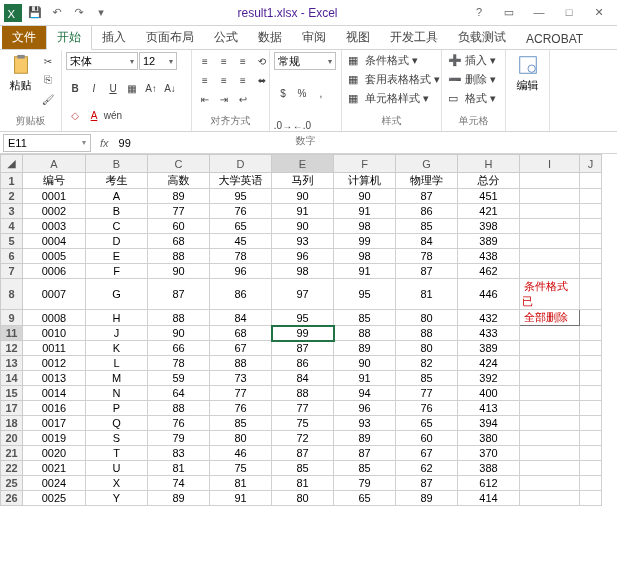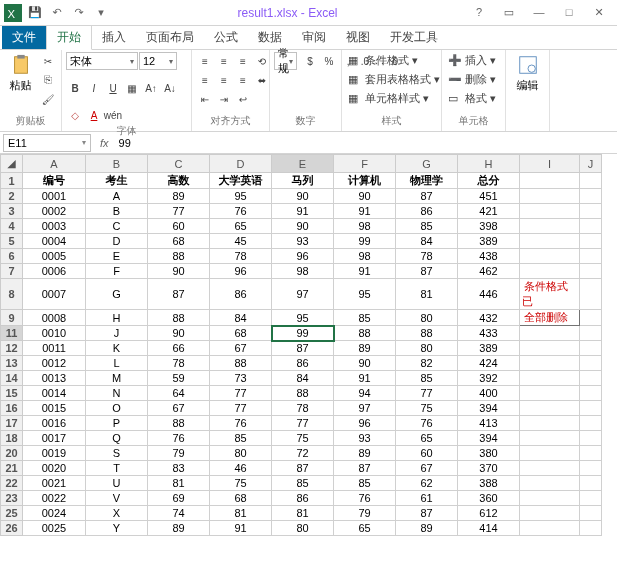--- a/index.html
+++ b/index.html
@@ -1,25 +1,25 @@
 <!DOCTYPE html>
 <html><head>
 <meta charset="utf-8">
 <style>
 *{box-sizing:border-box;margin:0;padding:0;font-family:"Microsoft YaHei","SimSun",sans-serif}
 body{background:#fff;width:617px;height:570px;overflow:hidden;font-size:11px}
 .titlebar{height:26px;background:#fff;display:flex;align-items:center;padding:0 4px;border-bottom:1px solid #d4d4d4}
 .qat{display:flex;gap:4px;align-items:center}
 .qat-btn{width:18px;height:18px;display:flex;align-items:center;justify-content:center;color:#666}
-.win-title{flex:1;text-align:center;color:#8b5cf6;font-size:12px}
+.win-title{flex:1;text-align:center;color:#4c1d95;font-size:12px}
 .win-ctrl{display:flex;gap:2px}
 .win-ctrl span{width:28px;text-align:center;color:#666}
 .tabs{height:24px;display:flex;align-items:flex-end;padding-left:2px;background:#fff;border-bottom:1px solid #d4d4d4}
 .tab{padding:3px 10px;font-size:12px;color:#444;cursor:pointer}
-.tab.file{background:#0369a1;color:#fff}
+.tab.file{background:#a16207;color:#fff}
 .tab.active{color:#217346;border:1px solid #d4d4d4;border-bottom:1px solid #fff;background:#fff;margin-bottom:-1px}
 .ribbon{height:82px;background:#fff;border-bottom:1px solid #d4d4d4;display:flex}
 .group{border-right:1px solid #e1e1e1;padding:2px 4px;display:flex;flex-direction:column;justify-content:space-between}
 .group-label{text-align:center;font-size:10px;color:#777;padding-bottom:1px}
 .grp-content{display:flex;gap:2px;align-items:flex-start;flex:1}
 .big-btn{display:flex;flex-direction:column;align-items:center;gap:2px;padding:2px;width:36px}
 .big-btn svg,.big-btn .ico{width:22px;height:22px}
 .small-btns{display:flex;flex-direction:column;gap:1px}
 .btn-row{display:flex;gap:1px;align-items:center}
 .sq{width:18px;height:18px;border:1px solid transparent;display:flex;align-items:center;justify-content:center;font-size:10px;color:#444}
@@ -34,21 +34,21 @@
 .sheet-area{position:relative;height:416px;overflow:hidden}
 .grid{border-collapse:collapse;font-size:11px;width:auto}
 .grid .ch{background:#f0f0f0;border:1px solid #ccc;text-align:center;color:#555;font-weight:normal;height:18px}
 .grid .rh{background:#f0f0f0;border:1px solid #ccc;text-align:center;color:#555;width:22px;height:15px}
 .grid td{border:1px solid #d0d0d0;text-align:center;height:15px;padding:0 2px}
 .col-a{width:63px}.col-b{width:62px}.col-c{width:62px}.col-d{width:62px}.col-e{width:62px}.col-f{width:62px}.col-g{width:62px}.col-h{width:62px}.col-i{width:60px}.col-j{width:22px}
 .rh.sel{background:#d5d5d5}
 .ch.sel{background:#d5d5d5}
 .active-cell{outline:2px solid #217346;outline-offset:-1px;background:#fff}
 .note{color:#c00;font-size:11px;text-align:left;padding-left:2px}
-.bold{font-weight:bold}
+.bold{font-weight:normal}
 </style>
 </head>
 <body>
 
 <div class="titlebar">
   <div class="qat">
     <span class="qat-btn">
         <svg viewBox="0 0 16 16">
           <rect width="16" height="16" fill="#217346"></rect>
           <text x="3" y="12" fill="#fff" font-size="10">X</text>
@@ -72,20 +72,22 @@
 <div class="tabs" id="tabs">
   <div class="tab file">文件</div>
 <div class="tab active">开始</div>
     <div class="tab">插入</div>
     <div class="tab">页面布局</div>
     <div class="tab">公式</div>
     <div class="tab">数据</div>
     <div class="tab">审阅</div>
     <div class="tab">视图</div>
     <div class="tab">开发工具</div>
+    <div class="tab">负载测试</div>
+    <div class="tab">ACROBAT</div>
   </div>
 
 <div class="ribbon">
   <div class="group" style="width:62px">
     <div class="grp-content">
       <div class="big-btn">
         <svg class="ico" viewBox="0 0 24 24">
             <rect x="5" y="3" width="14" height="18" fill="#f7c968" stroke="#b58a2e"></rect>
             <rect x="8" y="1" width="8" height="4" fill="#888"></rect>
           </svg>
@@ -126,21 +128,20 @@
         <div class="sq">A↓</div>
       </div>
       <div class="btn-row">
         <div class="sq" style="color:#c0504d">◇</div>
         <div class="sq" style="color:#c00">
             <u>A</u>
           </div>
         <div class="sq">wén</div>
       </div>
     </div>
-    <div class="group-label">字体</div>
   </div>
   <div class="group" style="width:78px">
     <div class="grp-content" style="flex-direction:column;gap:1px">
       <div class="btn-row">
           <div class="sq">≡</div>
           <div class="sq">≡</div>
           <div class="sq">≡</div>
           <div class="sq">⟲</div>
         </div>
       <div class="btn-row">
@@ -151,21 +152,21 @@
         </div>
       <div class="btn-row">
           <div class="sq">⇤</div>
           <div class="sq">⇥</div>
           <div class="sq">↩</div>
         </div>
     </div>
     <div class="group-label">对齐方式</div>
   </div>
   <div class="group" style="width:72px">
-    <div class="grp-content" style="flex-direction:row;gap:4px">
+    <div class="grp-content" style="flex-direction:column;gap:14px">
       <div class="combo" style="width:62px">
           <span>常规</span>
           <span class="dd">▾</span>
         </div>
       <div class="btn-row">
           <div class="sq">$</div>
           <div class="sq">%</div>
           <div class="sq">,</div>
         </div>
       <div class="btn-row">
@@ -406,33 +407,20 @@
           <td class="col-c">64</td>
           <td class="col-d">77</td>
           <td class="col-e">88</td>
           <td class="col-f">94</td>
           <td class="col-g">77</td>
           <td class="col-h">400</td>
           <td class="col-i" style="border:1px solid #d0d0d0;text-align:left"></td>
           <td class="col-j"></td>
         </tr>
         <tr>
-          <th class="rh">16</th>
-          <td class="col-a">0015</td>
-          <td class="col-b">O</td>
-          <td class="col-c">67</td>
-          <td class="col-d">77</td>
-          <td class="col-e">78</td>
-          <td class="col-f">97</td>
-          <td class="col-g">75</td>
-          <td class="col-h">394</td>
-          <td class="col-i" style="border:1px solid #d0d0d0;text-align:left"></td>
-          <td class="col-j"></td>
-        </tr>
-        <tr>
           <th class="rh">17</th>
           <td class="col-a">0016</td>
           <td class="col-b">P</td>
           <td class="col-c">88</td>
           <td class="col-d">76</td>
           <td class="col-e">77</td>
           <td class="col-f">96</td>
           <td class="col-g">76</td>
           <td class="col-h">413</td>
           <td class="col-i" style="border:1px solid #d0d0d0;text-align:left"></td>
@@ -484,33 +472,20 @@
           <td class="col-c">81</td>
           <td class="col-d">75</td>
           <td class="col-e">85</td>
           <td class="col-f">85</td>
           <td class="col-g">62</td>
           <td class="col-h">388</td>
           <td class="col-i" style="border:1px solid #d0d0d0;text-align:left"></td>
           <td class="col-j"></td>
         </tr>
         <tr>
-          <th class="rh">23</th>
-          <td class="col-a">0022</td>
-          <td class="col-b">V</td>
-          <td class="col-c">69</td>
-          <td class="col-d">68</td>
-          <td class="col-e">86</td>
-          <td class="col-f">76</td>
-          <td class="col-g">61</td>
-          <td class="col-h">360</td>
-          <td class="col-i" style="border:1px solid #d0d0d0;text-align:left"></td>
-          <td class="col-j"></td>
-        </tr>
-        <tr>
           <th class="rh">25</th>
           <td class="col-a">0024</td>
           <td class="col-b">X</td>
           <td class="col-c">74</td>
           <td class="col-d">81</td>
           <td class="col-e">81</td>
           <td class="col-f">79</td>
           <td class="col-g">87</td>
           <td class="col-h">612</td>
           <td class="col-i" style="border:1px solid #d0d0d0;text-align:left"></td>

